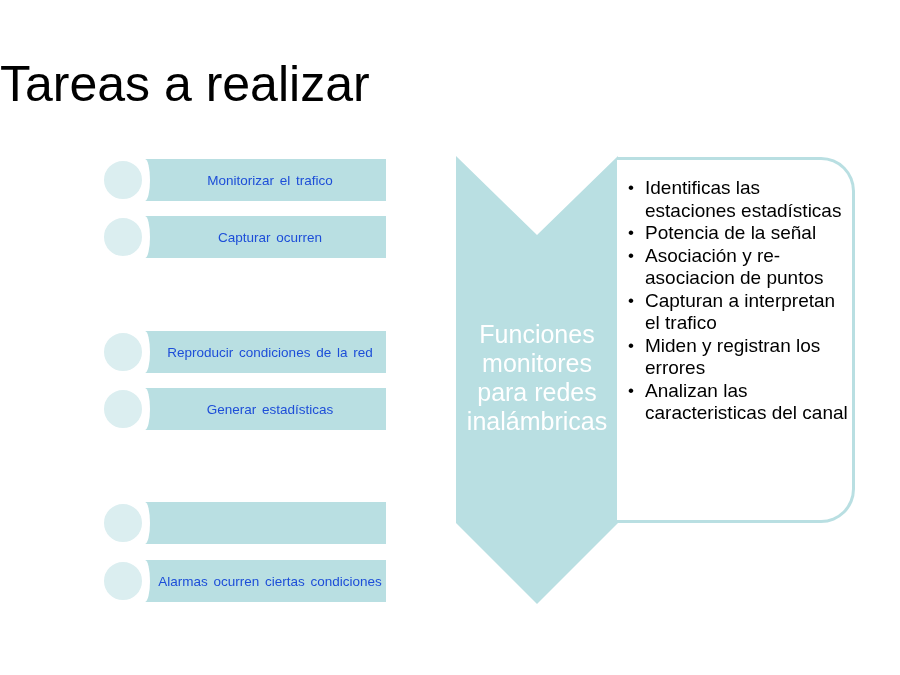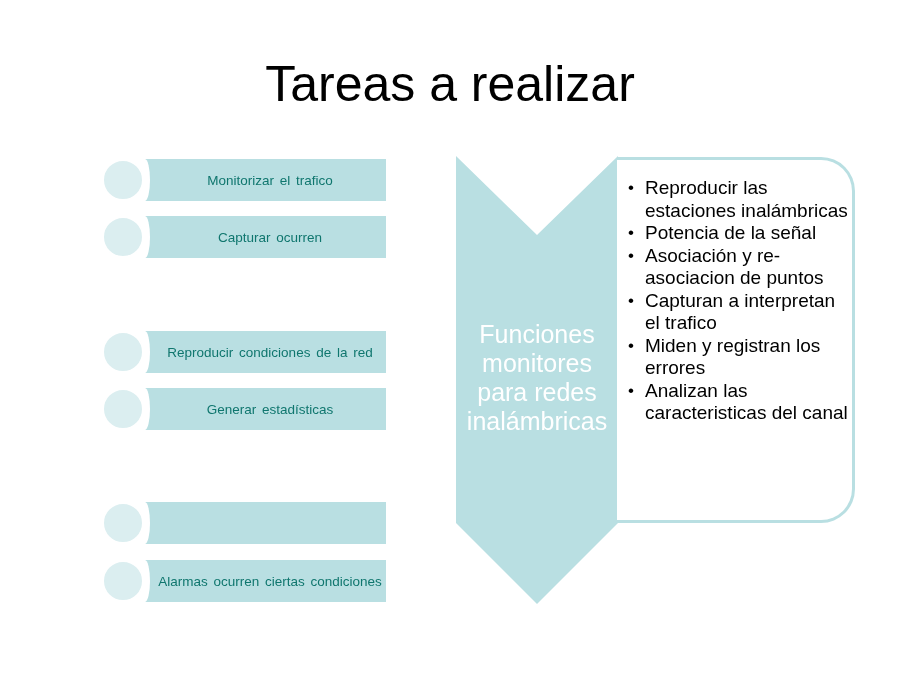--- a/index.html
+++ b/index.html
@@ -1,21 +1,21 @@
 <!DOCTYPE html>
 <html><head>
 <meta charset="utf-8">
 <style>
   html, body { margin: 0; padding: 0; }
   body {
     width: 900px; height: 675px; background: #ffffff; position: relative; overflow: hidden;
     font-family: "Liberation Sans", sans-serif;
   }
   .title {
-    position: absolute; left: 0; top: 52px; width: 900px; text-align: center;
+    position: absolute; left: 0; top: 52px; width: 900px; text-align: left;
     font-size: 50px; color: #000000; line-height: 64px;
   }
   .task-list { position: absolute; left: 0; top: 0; width: 450px; height: 675px; }
   .task {
     position: absolute; left: 102px; width: 284px; height: 42px;
   }
   .task .bar {
     position: absolute; left: 38px; top: 0; width: 246px; height: 42px;
     background: #b9dfe2;
   }
@@ -23,21 +23,21 @@
     position: absolute; left: 38px; top: 0; width: 10px; height: 42px;
     background: #ffffff; border-radius: 0 50% 50% 0 / 0 50% 50% 0;
   }
   .task .circle {
     position: absolute; left: 0; top: 0; width: 42px; height: 42px; border-radius: 50%;
     background: #dbeef0; border: 2px solid #ffffff; box-sizing: border-box; margin-left: 0;
   }
   .task .label {
     position: absolute; left: 52px; top: 0; width: 232px; height: 42px;
     display: flex; align-items: center; justify-content: center; text-align: center;
-    color: #0f766e; font-size: 13.5px; line-height: 15px; word-spacing: 2px;
+    color: #1d4ed8; font-size: 13.5px; line-height: 15px; word-spacing: 2px;
   }
   .chevron { position: absolute; left: 456px; top: 156px; }
   .chevron-label {
     position: absolute; left: 456px; top: 320px; width: 162px; text-align: center;
     color: #ffffff; font-size: 25px; line-height: 29px;
   }
   .detail-box {
     position: absolute; left: 617px; top: 157px; width: 238px; height: 366px;
     border: 3px solid #b9dfe2; border-left: none; box-sizing: border-box;
     border-radius: 0 34px 34px 0; background: #ffffff;
@@ -95,19 +95,19 @@
   </div>
 </div>
 
 <svg class="chevron" width="163" height="450" viewBox="0 0 163 450">
   <polygon points="0,0 81,79 162,0 162,367 81,448 0,367" fill="#b9dfe2"></polygon>
 </svg>
 <div class="chevron-label">Funciones monitores para redes inalámbricas</div>
 
 <div class="detail-box"></div>
 <ul class="bullets">
-  <li><span class="dot">•</span><span>Reproducir las estaciones inalámbricas</span></li>
+  <li><span class="dot">•</span><span>Identificas las estaciones estadísticas</span></li>
   <li><span class="dot">•</span><span>Potencia de la señal</span></li>
   <li><span class="dot">•</span><span>Asociación y re-asociacion de puntos</span></li>
   <li><span class="dot">•</span><span>Capturan a interpretan el trafico</span></li>
   <li><span class="dot">•</span><span>Miden y registran los errores</span></li>
   <li><span class="dot">•</span><span>Analizan las caracteristicas del canal</span></li>
 </ul>
 
 </body></html>

